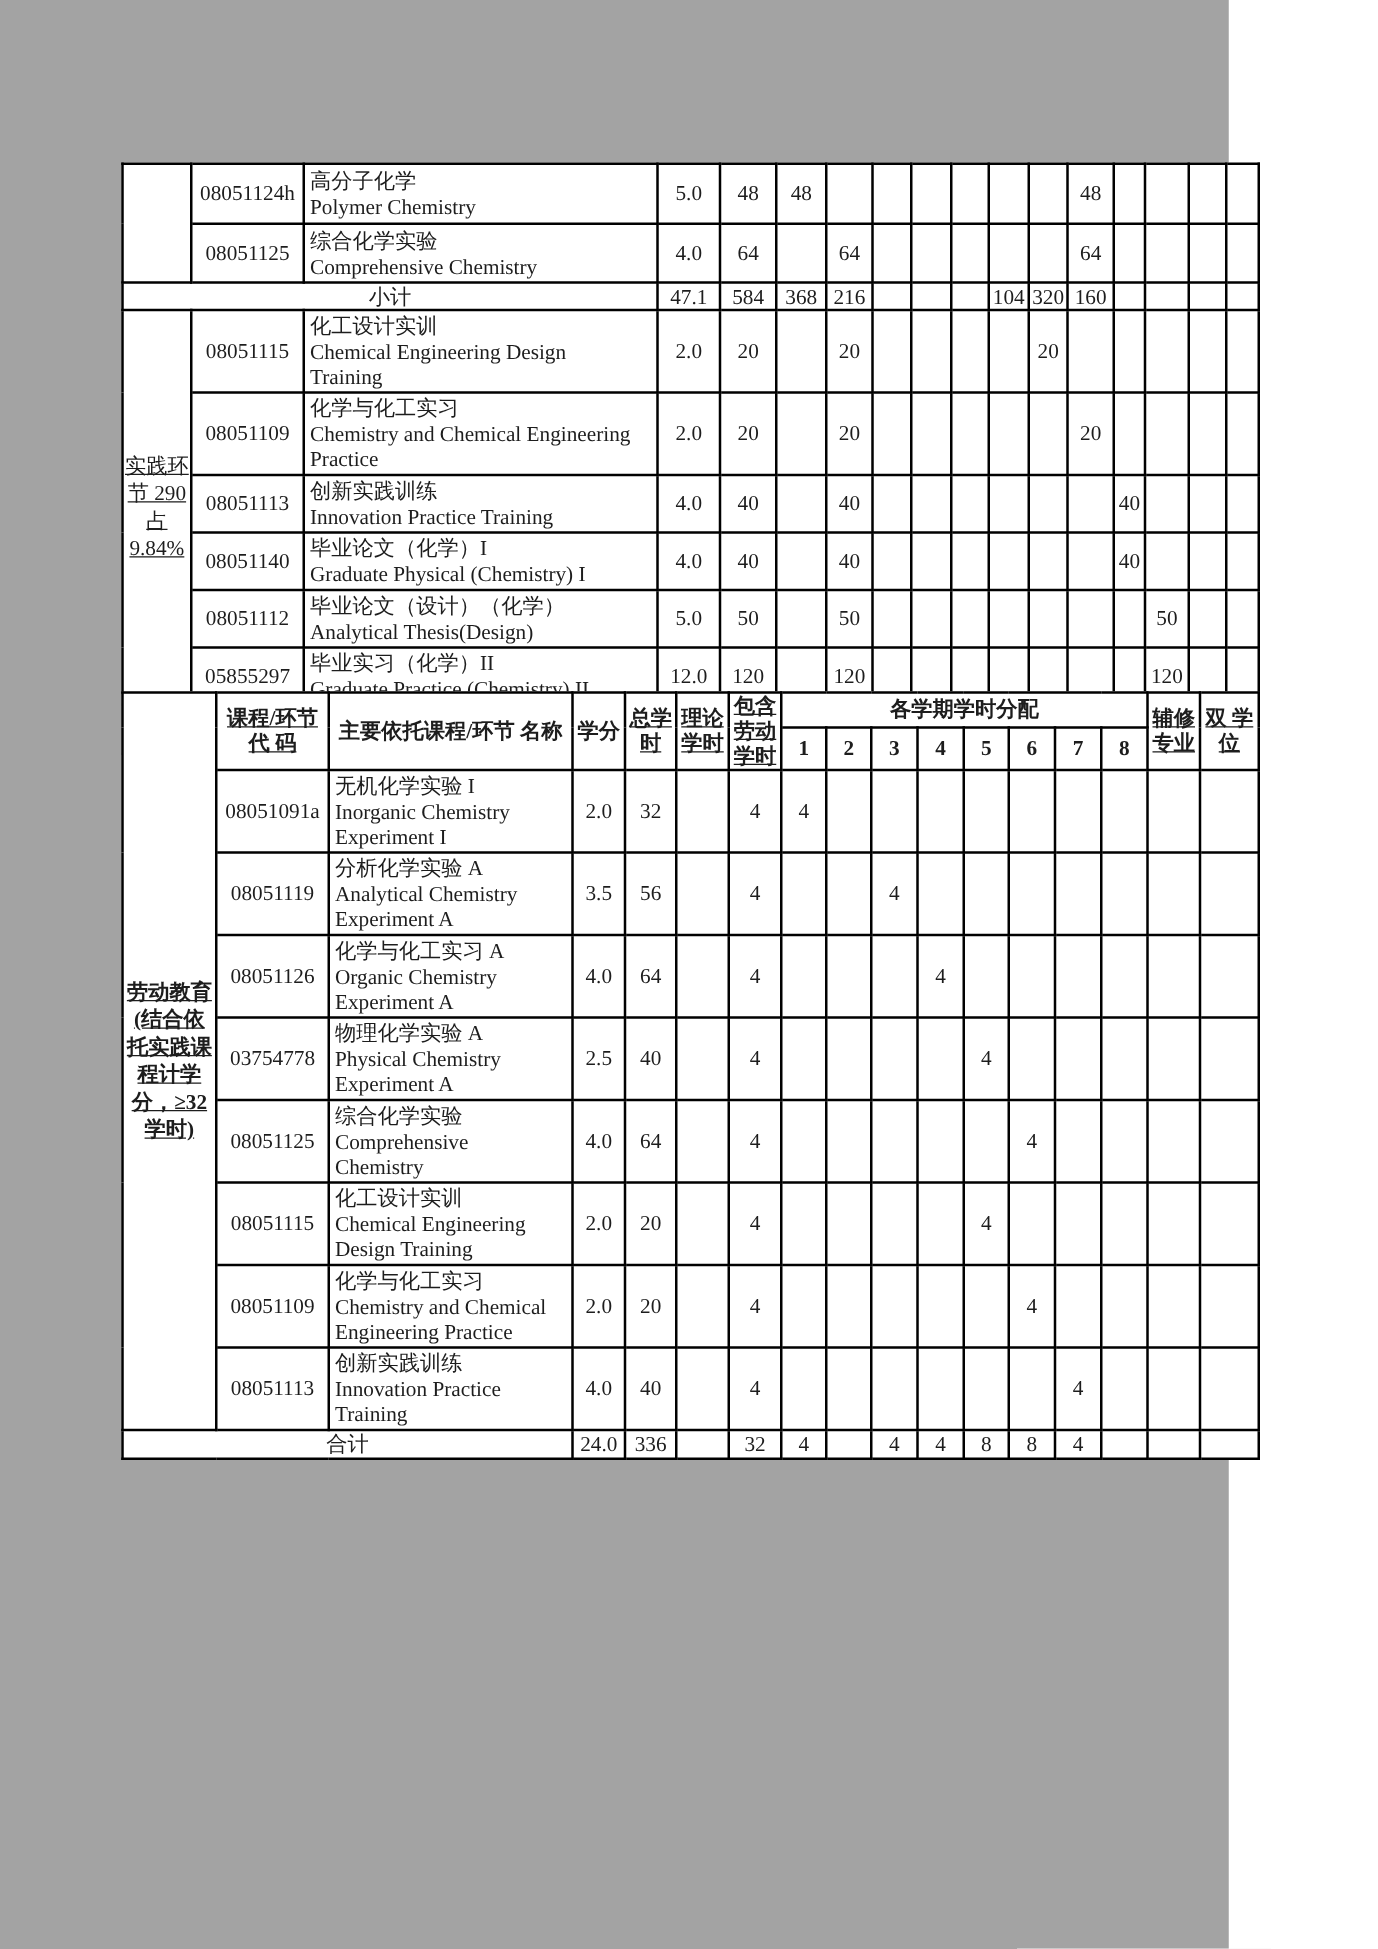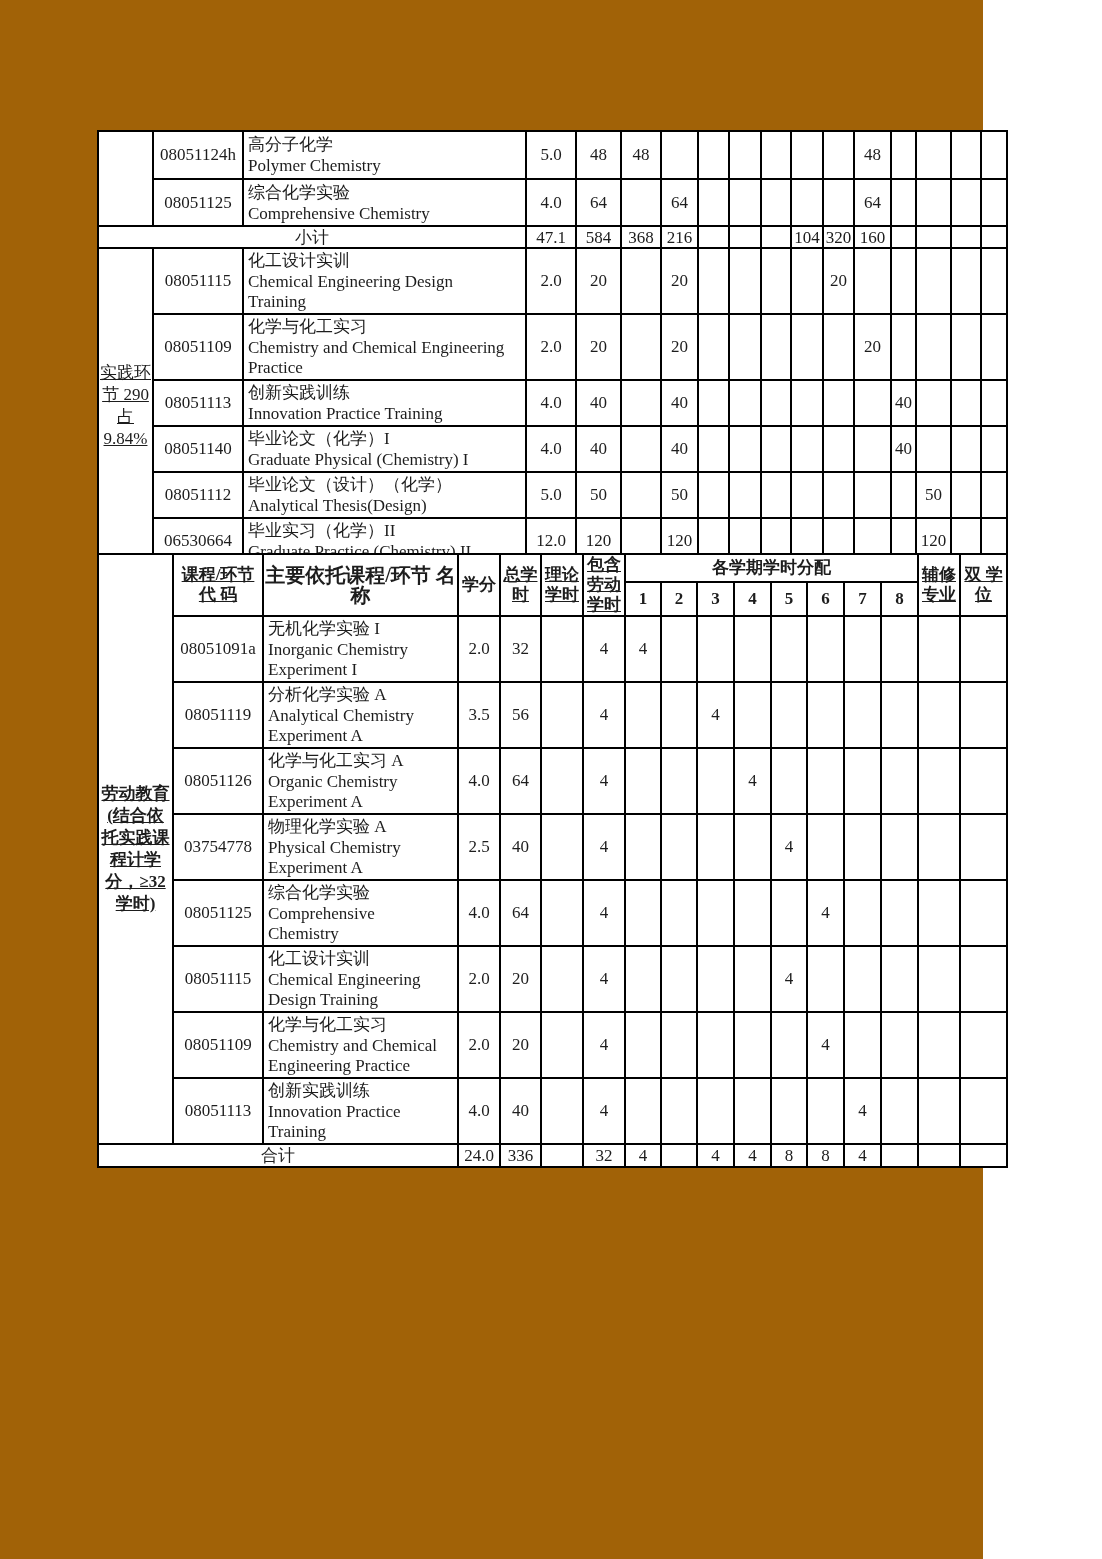--- a/index.html
+++ b/index.html
@@ -2,35 +2,35 @@
 <html><head>
 <meta charset="utf-8">
 <style>
   * { margin:0; padding:0; box-sizing:border-box; }
   html,body { background:#ffffff; }
   body {
     width:1102px; height:1559px; position:relative;
     font-family:"Liberation Serif","DejaVu Serif",serif;
     color:#1d1d1d;
   }
-  .page { position:absolute; left:0; top:0; width:983px; height:1559px; background:#a16207; }
+  .page { position:absolute; left:0; top:0; width:983px; height:1559px; background:#a3a3a3; }
   table {
     border-collapse:collapse; table-layout:fixed;
     position:absolute; left:97px; background:#fff;
   }
   #t1 { top:130px; width:909px; }
   #t2 { top:553px; width:909px; }
   td {
     border:2px solid #000; text-align:center; vertical-align:middle;
     font-size:17px; line-height:20px; padding:0 1px; overflow:hidden;
   }
   td.name { text-align:left; padding:1px 14px 1px 4px; }
   .pre { white-space:pre-line;text-decoration:underline; }
   .hdr td { font-weight:bold; }
-  .hdr td.namehdr { font-size:20px; }
+  .hdr td.namehdr { font-size:17px; }
   .sum td { line-height:17px; }
   .grp { font-size:17px; line-height:22px; }
   .zh { line-height:22px; }
   .en { line-height:20px; }
 </style>
 </head>
 <body>
 
 <div class="page">
 
@@ -227,21 +227,21 @@
       <td></td>
       <td></td>
       <td></td>
       <td></td>
       <td>50</td>
       <td></td>
       <td></td>
     </tr>
 
     <tr style="height:42px">
-      <td>06530664</td>
+      <td>05855297</td>
       <td class="name">
         <div class="zh">毕业实习（化学）II</div>
         <div class="en">Graduate Practice (Chemistry) II</div>
       </td>
       <td>12.0</td>
       <td>120</td>
       <td></td>
       <td>120</td>
       <td></td>
       <td></td>

